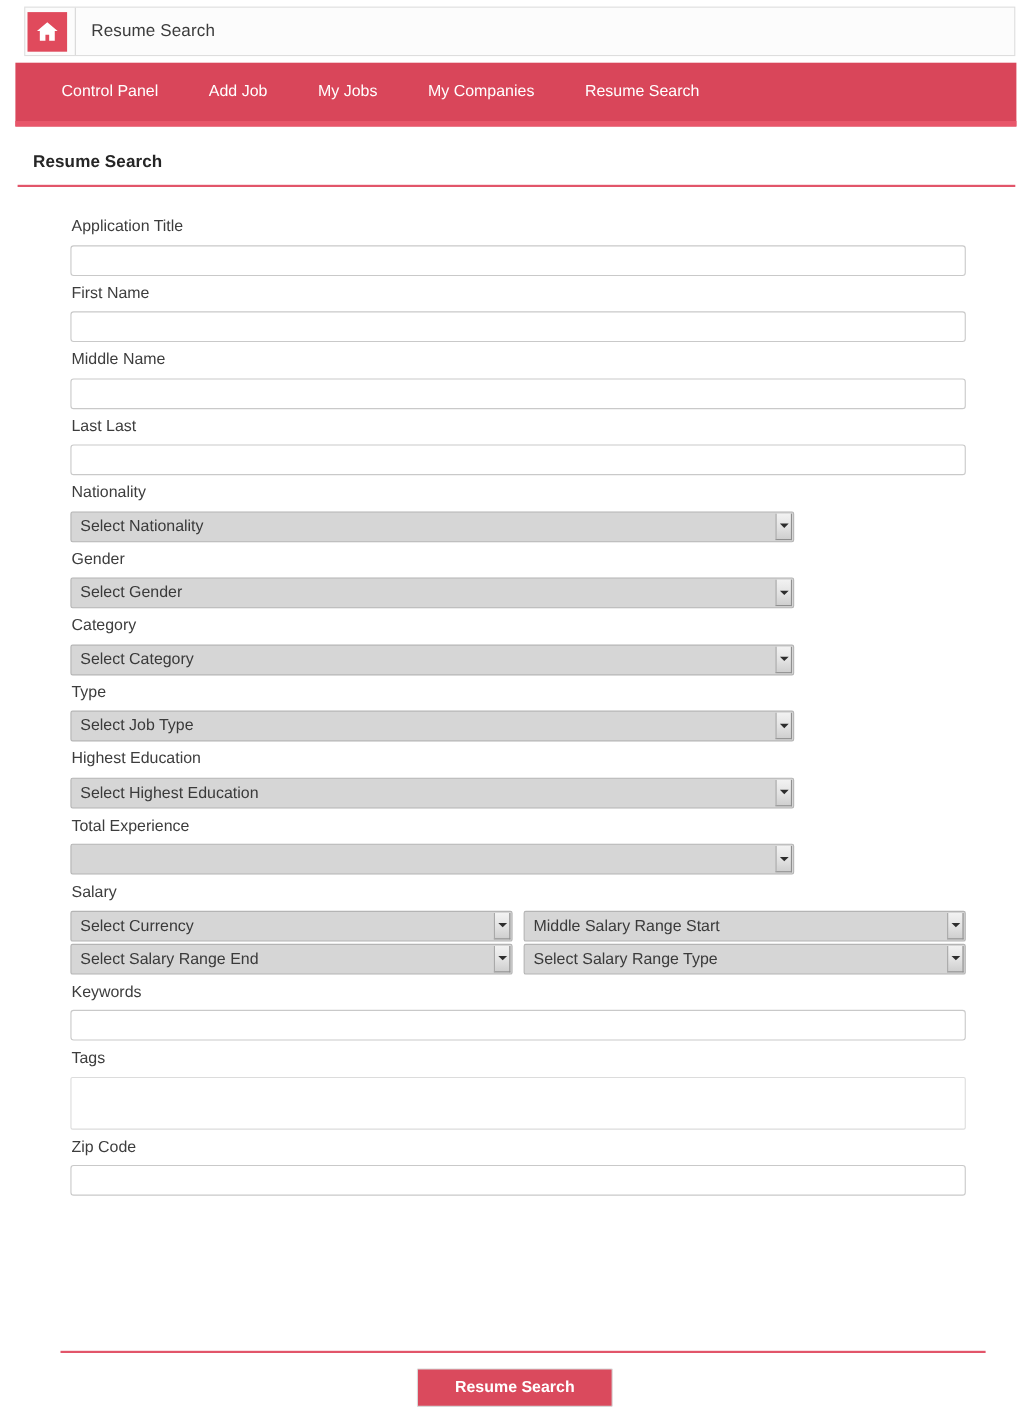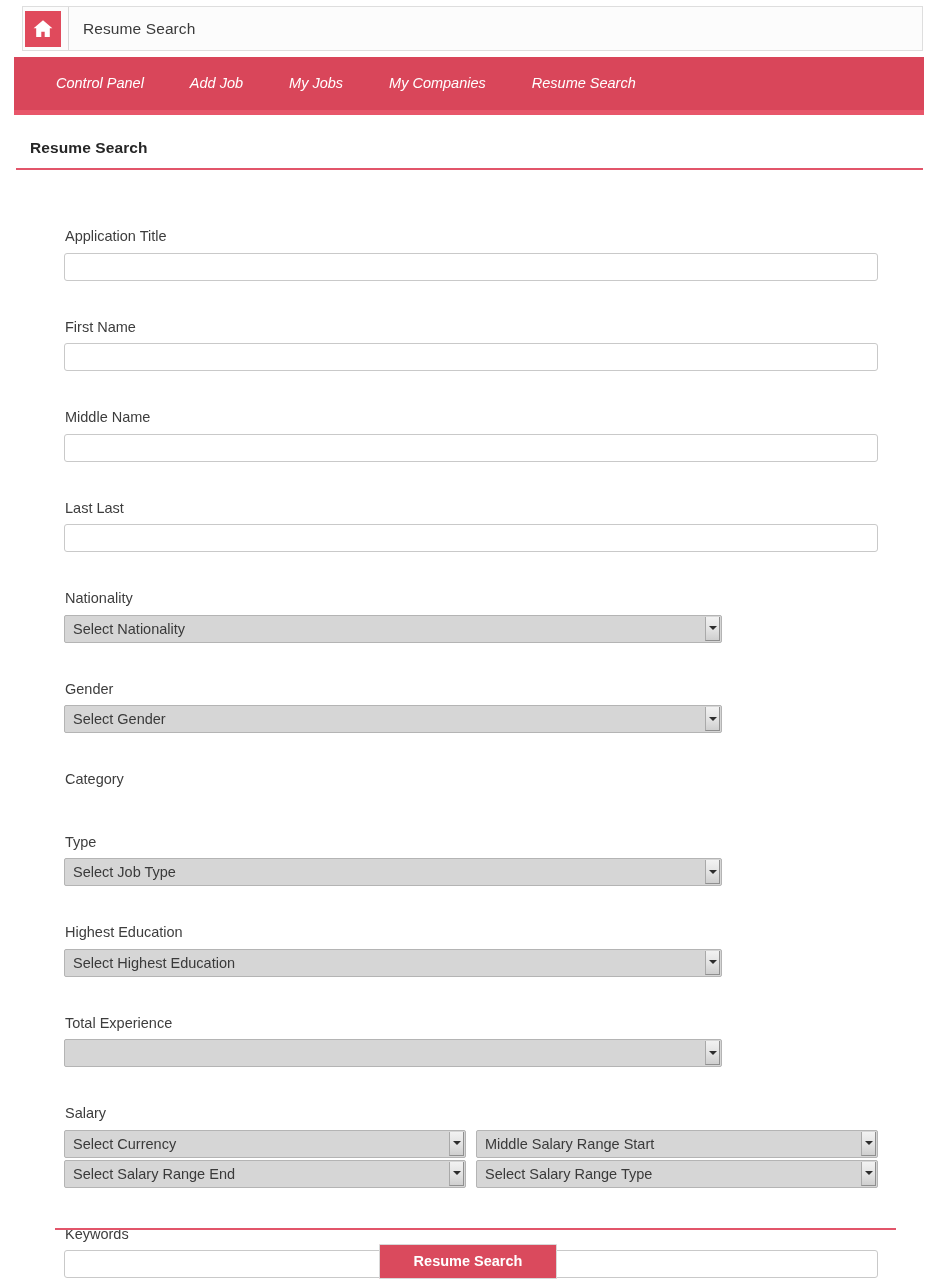--- a/index.html
+++ b/index.html
@@ -49,21 +49,20 @@
     padding-left: 25px;
   }
   .nav-item {
     color: #ffffff;
     font-size: 14.5px;
     padding: 0 23px;
     text-decoration: none;
     white-space: nowrap;
     line-height: 53px;
     cursor: pointer;
-    font-style: italic;
   }
   .nav-item:first-child { padding-left: 17px; }
 
   
   .page-heading {
     position: absolute; left: 30px; top: 139px;
     font-size: 15.5px; font-weight: bold; color: #262626;
     letter-spacing: .1px;
   }
   .heading-rule {
@@ -74,21 +73,20 @@
   
   .form-area {
     position: absolute; left: 64px; top: 190px; width: 814px;
   }
   .field { margin-bottom: 0; }
   .field-label {
     font-size: 14.5px;
     color: #3d3d3d;
     line-height: 1;
     padding: 9px 0 9px 1px;
-    margin-top: 30px;
   }
   .text-input {
     display: block;
     width: 814px; height: 28px;
     border: 1px solid #c9c9c9;
     border-radius: 3px;
     background: #ffffff;
     font-family: "Liberation Sans", sans-serif;
     font-size: 14px;
     color: #333;
@@ -238,20 +236,24 @@
     <div class="field">
       <div class="field-label">Gender</div>
       <div class="select-wrap">
         <span class="select-text">Select Gender</span>
         <span class="select-arrow"></span>
       </div>
     </div>
 
     <div class="field">
       <div class="field-label">Category</div>
+      <div class="select-wrap">
+        <span class="select-text">Select Category</span>
+        <span class="select-arrow"></span>
+      </div>
     </div>
 
     <div class="field">
       <div class="field-label">Type</div>
       <div class="select-wrap">
         <span class="select-text">Select Job Type</span>
         <span class="select-arrow"></span>
       </div>
     </div>
 

